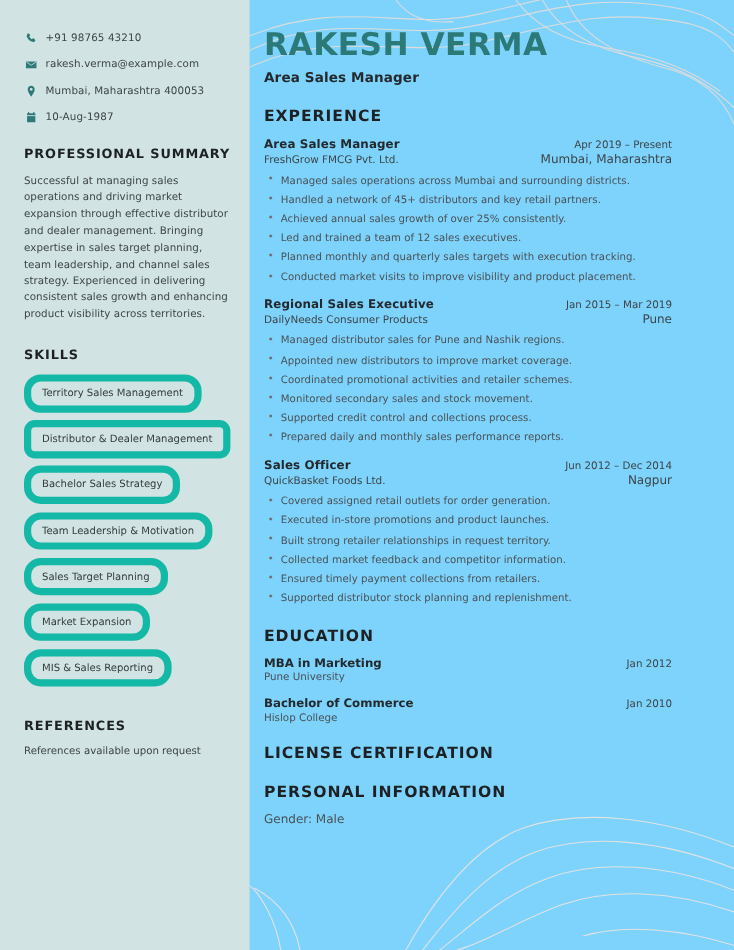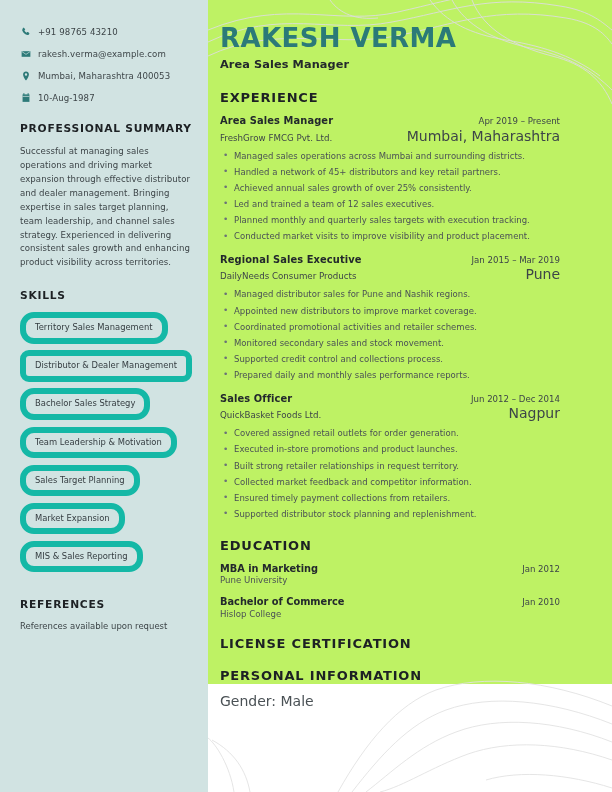--- a/index.html
+++ b/index.html
@@ -3,21 +3,21 @@
 <meta charset="utf-8">
 <style>
   * { margin:0; padding:0; box-sizing:border-box; }
   html,body { width:612px; height:792px; }
   body {
     font-family:"DejaVu Sans", sans-serif;
     background:#ffffff;
     position:relative;
     overflow:hidden;
   }
-  .page { position:relative; width:612px; height:684px; background:#bef264; }
+  .page { position:relative; width:612px; height:792px; background:#7dd3fc; }
 
   
   .topo { position:absolute; inset:0; pointer-events:none; z-index:0; }
 
   
   .sidebar {
     position:absolute; left:0; top:0;
     width:208px; height:792px;
     background:#d1e3e2;
     z-index:2;
@@ -102,21 +102,21 @@
     margin:19px 0 10px 0;
   }
   .sec-head.tight { margin-top:17px; }
 
   .job { margin-bottom:11px; }
   .job-top { display:flex; justify-content:space-between; align-items:baseline; }
   .job-title { font-size:9.9px; font-weight:bold; color:#23292c; letter-spacing:.1px; }
   .job-date  { font-size:8.6px; color:#3d4548; text-align:right; white-space:nowrap; }
   .job-sub   { display:flex; justify-content:space-between; align-items:baseline; margin-top:1.5px; }
   .job-org   { font-size:8.7px; color:#3d4548; }
-  .job-loc   { font-size:14px; color:#3d4548; text-align:right; white-space:nowrap; }
+  .job-loc   { font-size:10px; color:#3d4548; text-align:right; white-space:nowrap; }
 
   ul.bullets { list-style:none; margin:6px 0 0 0; padding:0; }
   ul.bullets li {
     position:relative;
     padding-left:14px;
     font-size:8.5px;
     color:#4a5155;
     line-height:1.52;
     margin-bottom:3.2px;
     letter-spacing:.02px;
@@ -137,21 +137,21 @@
   ul.certs { list-style:none; margin:4px 0 0 0; padding:0; }
   ul.certs li {
     position:relative; padding-left:14px;
     font-size:8.6px; color:#3d4548;
     line-height:1.5; margin-bottom:4px;
   }
   ul.certs li::before {
     content:"\2022"; position:absolute; left:3px; top:-0.5px;
     color:#6b7378; font-size:9px;
   }
-  .pinfo { font-size:14px; color:#4a5155; margin-top:1px; }
+  .pinfo { font-size:10px; color:#4a5155; margin-top:1px; }
 </style>
 </head>
 <body>
 
 <div class="page">
 
   <svg class="topo" viewBox="0 0 612 792" preserveAspectRatio="none">
     <g fill="none" stroke="#dcdcdc" stroke-width="0.9">
       <path d="M208,42 C280,8 330,34 392,22 C452,11 488,-6 560,6 C592,11 604,24 612,30"></path>
       <path d="M208,30 C286,-2 338,26 398,12 C460,-2 496,-16 566,-4"></path>

